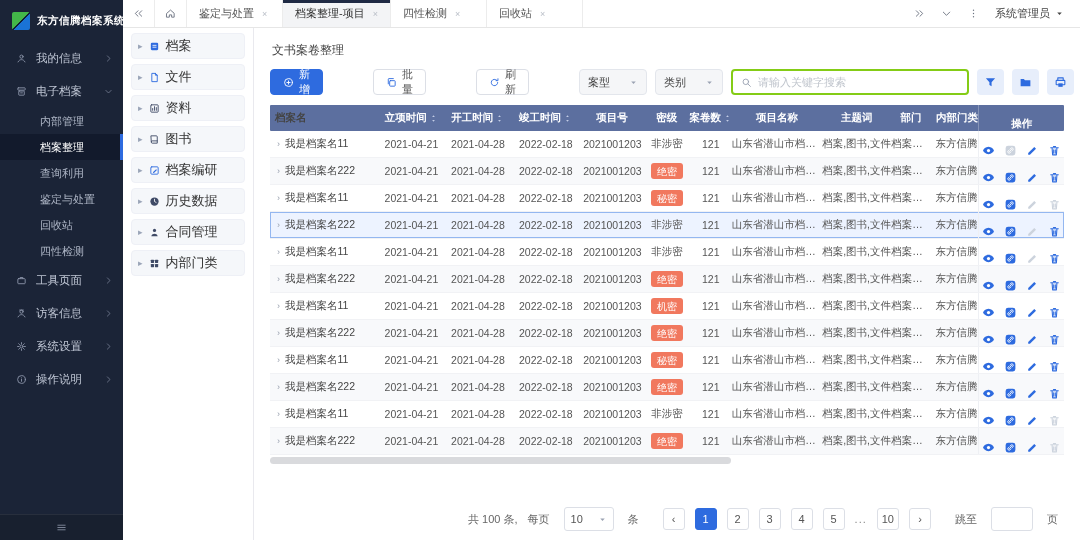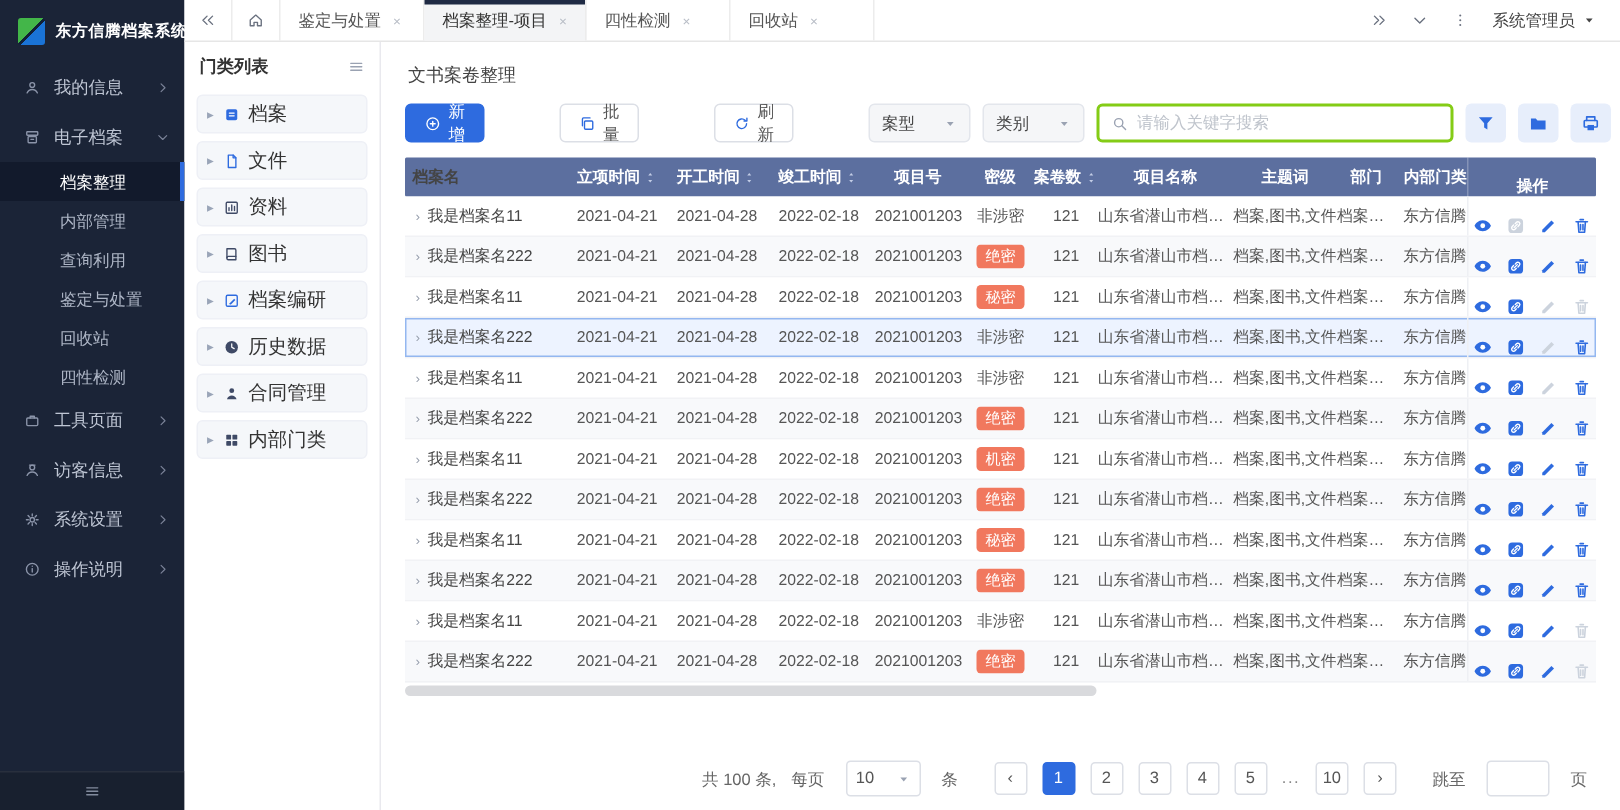--- a/index.html
+++ b/index.html
@@ -133,22 +133,22 @@
               <path d="M10 15h4"></path>
             </svg>
           </span>
           <span>电子档案</span>
           <span class="ic xs chev">
             <svg viewBox="0 0 24 24" fill="none" stroke="currentColor" stroke-width="2" stroke-linecap="round" stroke-linejoin="round">
               <path d="M5 9l7 7 7-7"></path>
             </svg>
           </span>
         </div>
+        <div class="side-sub">内部管理</div>
         <div class="side-sub active">档案整理</div>
-        <div class="side-sub">内部管理</div>
         <div class="side-sub">查询利用</div>
         <div class="side-sub">鉴定与处置</div>
         <div class="side-sub">回收站</div>
         <div class="side-sub">四性检测</div>
         <div class="side-item">
           <span class="ic sm">
             <svg viewBox="0 0 24 24" fill="none" stroke="currentColor" stroke-width="2" stroke-linecap="round" stroke-linejoin="round">
               <rect x="4" y="8" width="16" height="11" rx="1.5"></rect>
               <path d="M9 8V5.5h6V8"></path>
             </svg>
@@ -282,30 +282,20 @@
                 </svg>
               </span>
             </span>
         </span>
       </div>
     </header>
 
     <div class="content-row">
 
       <aside class="tree">
-        <div class="tree-head">
-          <span>门类列表</span>
-          <span class="ic sm" id="tree-menu-icon">
-              <span class="ic ">
-                <svg viewBox="0 0 24 24" fill="none" stroke="currentColor" stroke-width="2" stroke-linecap="round" stroke-linejoin="round">
-                  <path d="M4 7h16M4 12h16M4 17h16"></path>
-                </svg>
-              </span>
-            </span>
-        </div>
         <div id="tree-items">
             <div class="tree-item">
               <span class="caret">▸</span>
               <span class="ic sm" style="color: rgb(46, 107, 223);">
                 <svg viewBox="0 0 24 24" fill="none" stroke="currentColor" stroke-width="2" stroke-linecap="round" stroke-linejoin="round">
                   <rect x="4" y="4" width="16" height="16" rx="2.5" fill="currentColor" stroke="none"></rect>
                   <path d="M8.5 9.5h7M8.5 13.5h7" stroke="#fff" stroke-width="1.8"></path>
                 </svg>
               </span>
               <span class="label">档案</span>

